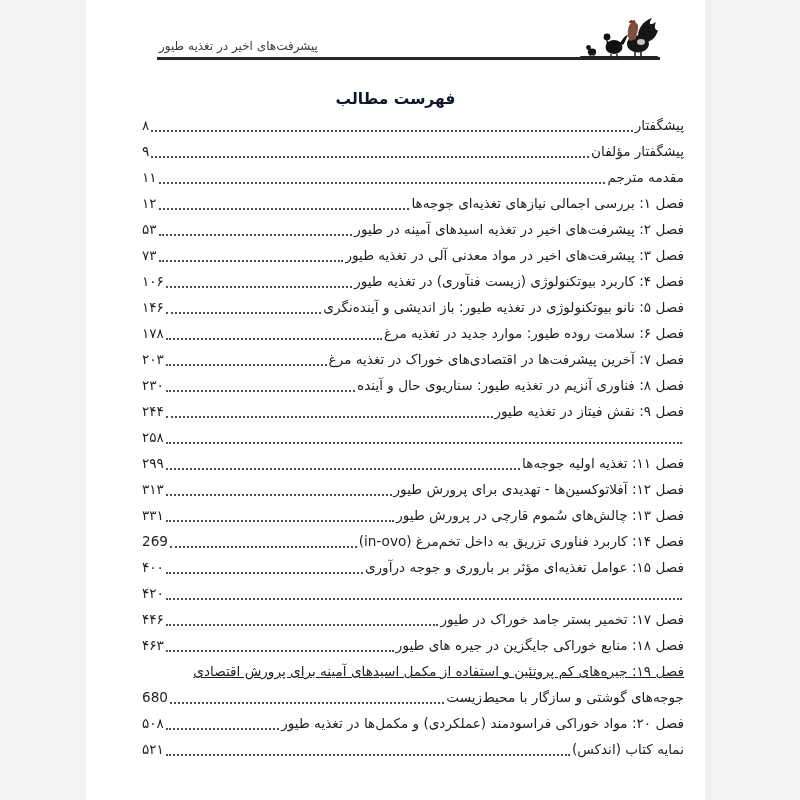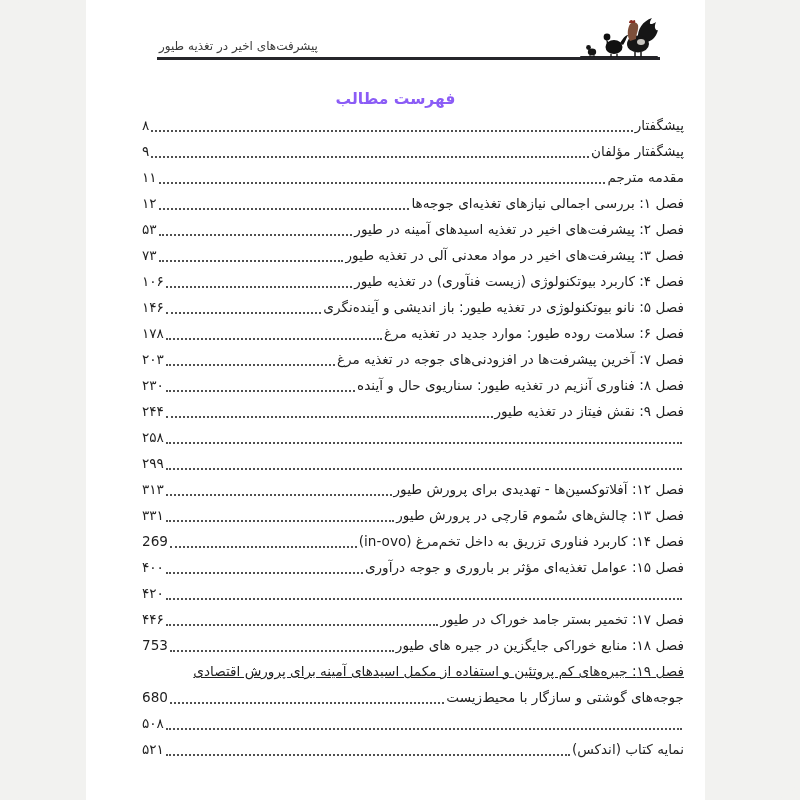--- a/index.html
+++ b/index.html
@@ -19,21 +19,21 @@
   }
   .header-title{
     position:absolute;left:2px;bottom:4px;
     font-size:12px;color:#3c3c3c;direction:rtl;white-space:nowrap;
   }
   .header-logo{position:absolute;right:2px;bottom:-2px;width:78px;height:48px;}
 
   
   .toc-title{
     position:absolute;top:90px;left:0;right:0;margin:0;
-    text-align:center;font-size:15.5px;font-weight:bold;color:#8b5cf6;
+    text-align:center;font-size:15.5px;font-weight:bold;color:#0f172a;
   }
   .toc{position:absolute;top:112px;left:56px;right:21px;direction:rtl;}
   .toc-row{display:flex;align-items:flex-end;height:26px;font-size:13.6px;color:#1f1f1f;}
   .toc-row .label{line-height:26px;white-space:nowrap;}
   .toc-row .num{line-height:26px;white-space:nowrap;}
   .toc-row .dots{
     flex:1 1 auto;min-width:8px;height:0;
     border-bottom:2px dotted #4f4f4f;
     margin:0 2px 6px 2px;
   }
@@ -114,39 +114,40 @@
           <span class="label">فصل ۵: نانو بیوتکنولوژی در تغذیه طیور: باز اندیشی و آینده‌نگری</span>
           <span class="dots"></span>
           <span class="num">۱۴۶</span>
         </div>
         <div class="toc-row">
           <span class="label">فصل ۶: سلامت روده طیور: موارد جدید در تغذیه مرغ</span>
           <span class="dots"></span>
           <span class="num">۱۷۸</span>
         </div>
         <div class="toc-row">
-          <span class="label">فصل ۷: آخرین پیشرفت‌ها در افزودنی‌های جوجه در تغذیه مرغ</span>
+          <span class="label">فصل ۷: آخرین پیشرفت‌ها در اقتصادی‌های خوراک در تغذیه مرغ</span>
           <span class="dots"></span>
           <span class="num">۲۰۳</span>
         </div>
         <div class="toc-row">
           <span class="label">فصل ۸: فناوری آنزیم در تغذیه طیور: سناریوی حال و آینده</span>
           <span class="dots"></span>
           <span class="num">۲۳۰</span>
         </div>
         <div class="toc-row">
           <span class="label">فصل ۹: نقش فیتاز در تغذیه طیور</span>
           <span class="dots"></span>
           <span class="num">۲۴۴</span>
         </div>
         <div class="toc-row">
           <span class="dots"></span>
           <span class="num">۲۵۸</span>
         </div>
         <div class="toc-row">
+          <span class="label">فصل ۱۱: تغذیه اولیه جوجه‌ها</span>
           <span class="dots"></span>
           <span class="num">۲۹۹</span>
         </div>
         <div class="toc-row">
           <span class="label">فصل ۱۲: آفلاتوکسین‌ها - تهدیدی برای پرورش طیور</span>
           <span class="dots"></span>
           <span class="num">۳۱۳</span>
         </div>
         <div class="toc-row">
           <span class="label">فصل ۱۳: چالش‌های سُموم قارچی در پرورش طیور</span>
@@ -168,31 +169,32 @@
           <span class="num">۴۲۰</span>
         </div>
         <div class="toc-row">
           <span class="label">فصل ۱۷: تخمیر بستر جامد خوراک در طیور</span>
           <span class="dots"></span>
           <span class="num">۴۴۶</span>
         </div>
         <div class="toc-row">
           <span class="label">فصل ۱۸: منابع خوراکی جایگزین در جیره های طیور</span>
           <span class="dots"></span>
-          <span class="num">753</span>
+          <span class="num">۴۶۳</span>
         </div>
         <div class="toc-row toc-row-wrap-first">
           <span class="label">فصل ۱۹: جیره‌های کم پروتئین و استفاده از مکمل اسیدهای آمینه برای پرورش اقتصادی</span>
         </div>
         <div class="toc-row">
           <span class="label">جوجه‌های گوشتی و سازگار با محیط‌زیست</span>
           <span class="dots"></span>
           <span class="num">680</span>
         </div>
         <div class="toc-row">
+          <span class="label">فصل ۲۰: مواد خوراکی فراسودمند (عملکردی) و مکمل‌ها در تغذیه طیور</span>
           <span class="dots"></span>
           <span class="num">۵۰۸</span>
         </div>
         <div class="toc-row">
           <span class="label">نمایه کتاب (اندکس)</span>
           <span class="dots"></span>
           <span class="num">۵۲۱</span>
         </div>
       </div>
 

